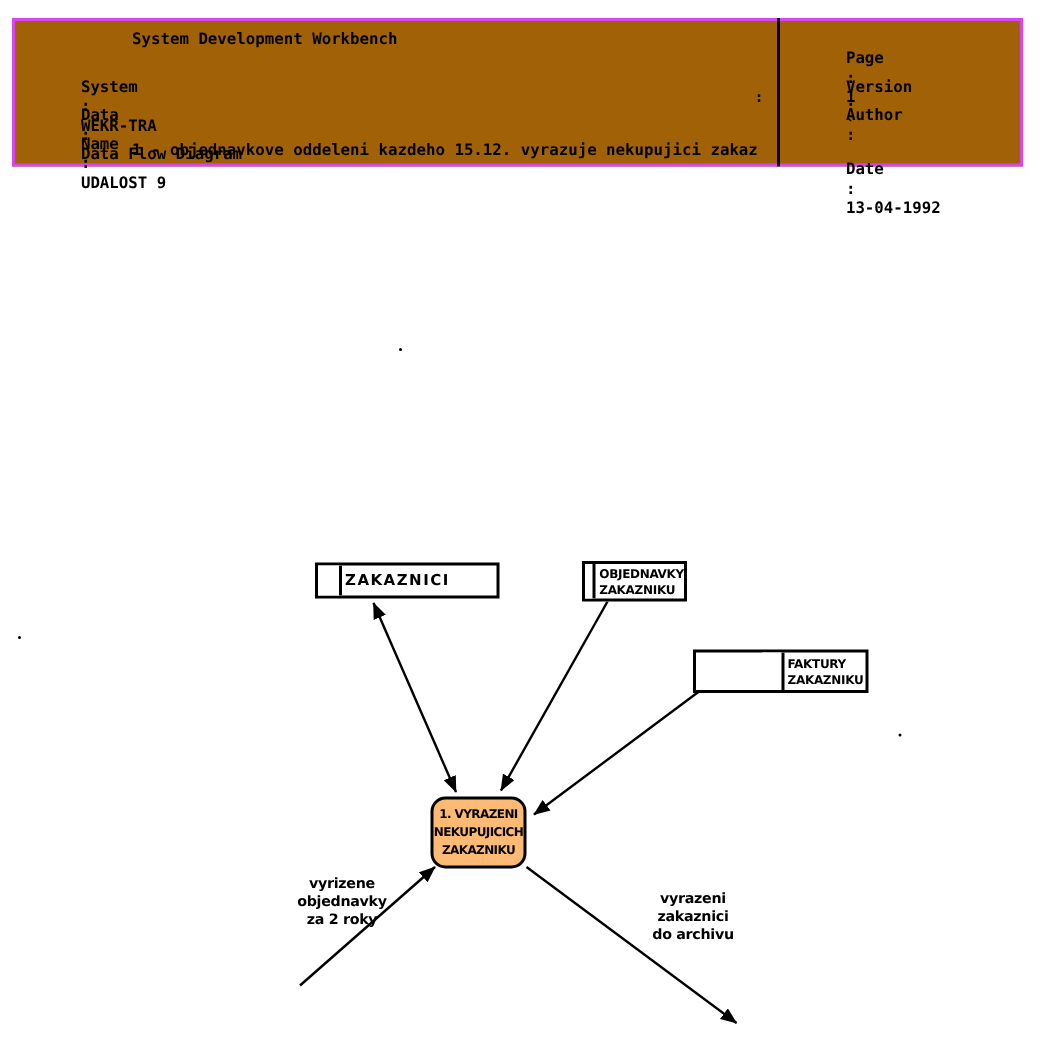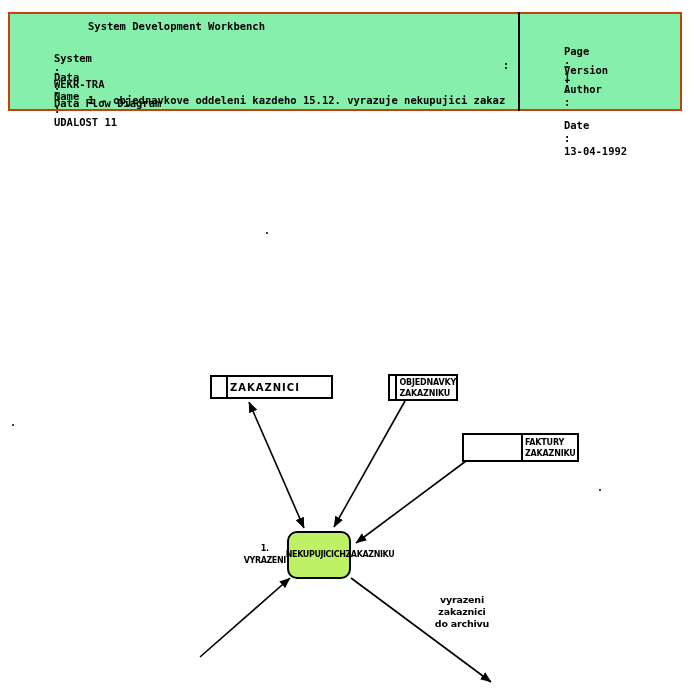--- a/index.html
+++ b/index.html
@@ -5,37 +5,37 @@
   html,body { margin:0; padding:0; background:#ffffff; }
   .page {
     position:relative; width:694px; height:695px; background:#ffffff;
     color:#000; overflow:hidden;
     font-family:"DejaVu Sans Mono", monospace;
   }
 
   
   .header-box {
     position:absolute; left:8px; top:12px; width:670px; height:95px;
-    border:2px solid #c2410c; background:#86efac;
+    border:2px solid #d946ef; background:#a16207;
   }
   .hrow { position:absolute; left:6px; font-weight:bold; font-size:10.5px; white-space:pre; line-height:13px; }
   .hrow.title { left:78px; top:6px; }
   .hrow.r1 { top:25px; }
   .hrow.r2 { top:44px; }
   .hrow.r3 { top:63px; }
   .hrow.desc { left:78px; top:80px; }
   .hlabel { display:inline-block; width:44px; }
   .hcolon { display:inline-block; width:30px; }
   .hdivider { position:absolute; left:508px; top:-2px; width:2px; height:99px; background:#000; }
   .mrow { position:absolute; left:516px; font-weight:bold; font-size:10.5px; white-space:pre; line-height:13px; }
   .mrow.m1 { top:6px; }
   .mrow.m2 { top:25px; }
   .mrow.m3 { top:44px; }
   .mrow.m4 { top:80px; }
-  .mlabel { display:inline-block; width:52px;margin-top:12px; }
+  .mlabel { display:inline-block; width:52px; }
   .mcolon { display:inline-block; width:14px; }
   .stray { position:absolute; left:493px; top:46px; font-weight:bold; font-size:10px; }
 
   
   .speck { position:absolute; width:2px; height:2px; background:#000; border-radius:1px; }
   .speck.s1 { left:266px; top:232px; }
   .speck.s2 { left:599px; top:489px; }
   .speck.s3 { left:12px; top:424px; }
 
   
@@ -56,22 +56,22 @@
   .store.zakaznici .store-body { font-size:10px; letter-spacing:1px; }
   .store.objednavky { left:388px; top:374px; width:66px; height:23px; }
   .store.objednavky .store-tab { width:9px; }
   .store.objednavky .store-body { font-size:8px; line-height:11px; }
   .store.faktury { left:462px; top:433px; width:69px; height:25px;padding-left:44px; }
   .store.faktury .store-tab { width:13px; }
   .store.faktury .store-body { font-size:8px; line-height:11px; }
 
   .process {
     position:absolute; left:287px; top:531px; width:60px; height:44px;
-    border:2px solid #000; border-radius:10px; background:#bef264;
-    display:flex; flex-direction:row; justify-content:center; align-items:center;
+    border:2px solid #000; border-radius:10px; background:#fdba74;
+    display:flex; flex-direction:column; justify-content:center; align-items:center;
     font-family:"DejaVu Sans", sans-serif; font-weight:bold; font-size:8px;
     line-height:12px; letter-spacing:-0.4px; text-align:center;
   }
 
   .flow-label {
     position:absolute; text-align:center;
     font-family:"DejaVu Sans", sans-serif; font-weight:bold; font-size:9.5px;
     line-height:12px; letter-spacing:-0.2px;
   }
   .flow-label.in  { left:176px; top:584px; width:104px; }
@@ -93,21 +93,21 @@
 
     <div class="hrow r2">
       <span class="hlabel">Data</span>
       <span class="hcolon">:</span>
       <span class="hvalue">Data Flow Diagram</span>
     </div>
 
     <div class="hrow r3">
       <span class="hlabel">Name</span>
       <span class="hcolon">:</span>
-      <span class="hvalue">UDALOST 11</span>
+      <span class="hvalue">UDALOST 9</span>
     </div>
 
     <div class="hrow desc">1 - objednavkove oddeleni kazdeho 15.12. vyrazuje nekupujici zakaz</div>
 
     <div class="hdivider"></div>
 
     <div class="mrow m1">
       <span class="mlabel">Page</span>
       <span class="mcolon">:</span>
       <span class="mvalue">1</span>
@@ -176,20 +176,25 @@
       <span>ZAKAZNIKU</span>
     </div>
   </div>
 
   <div class="process">
     <div>1. VYRAZENI</div>
     <div>NEKUPUJICICH</div>
     <div>ZAKAZNIKU</div>
   </div>
 
+  <div class="flow-label in">
+    <div>vyrizene</div>
+    <div>objednavky</div>
+    <div>za 2 roky</div>
+  </div>
 
   <div class="flow-label out">
     <div>vyrazeni</div>
     <div>zakaznici</div>
     <div>do archivu</div>
   </div>
 
 </div>
 
 </body></html>

